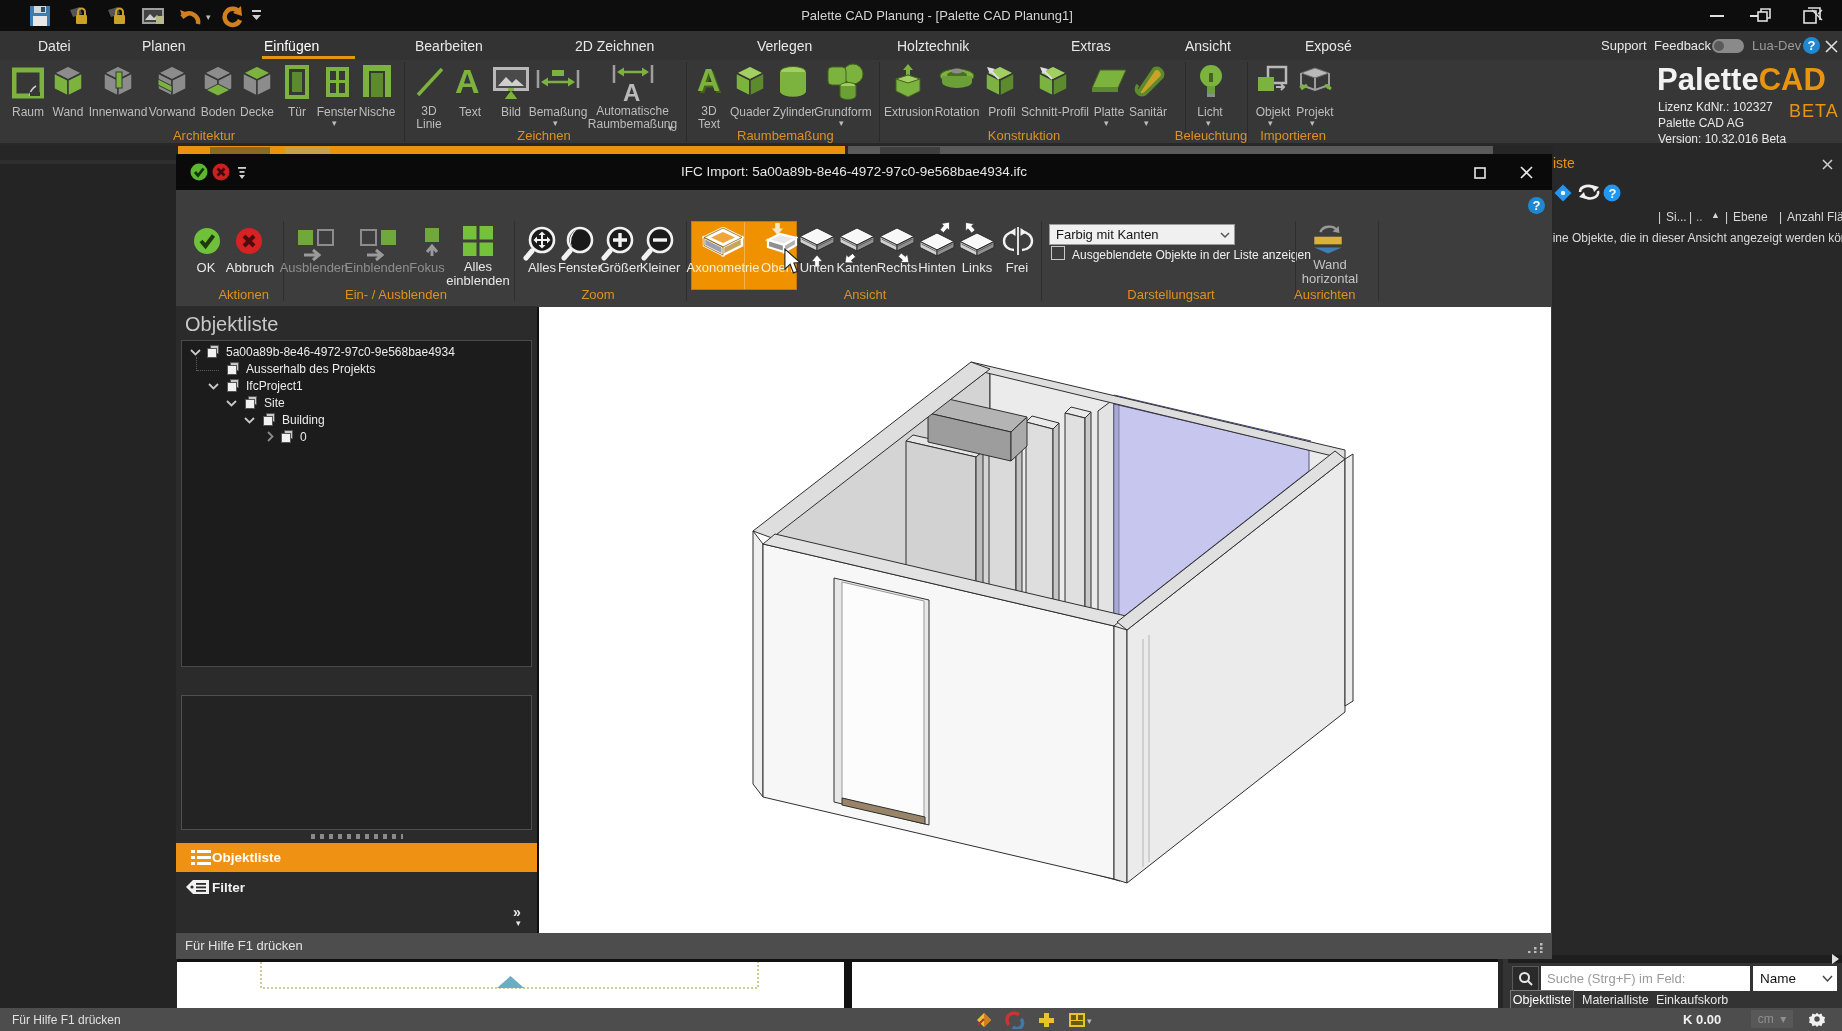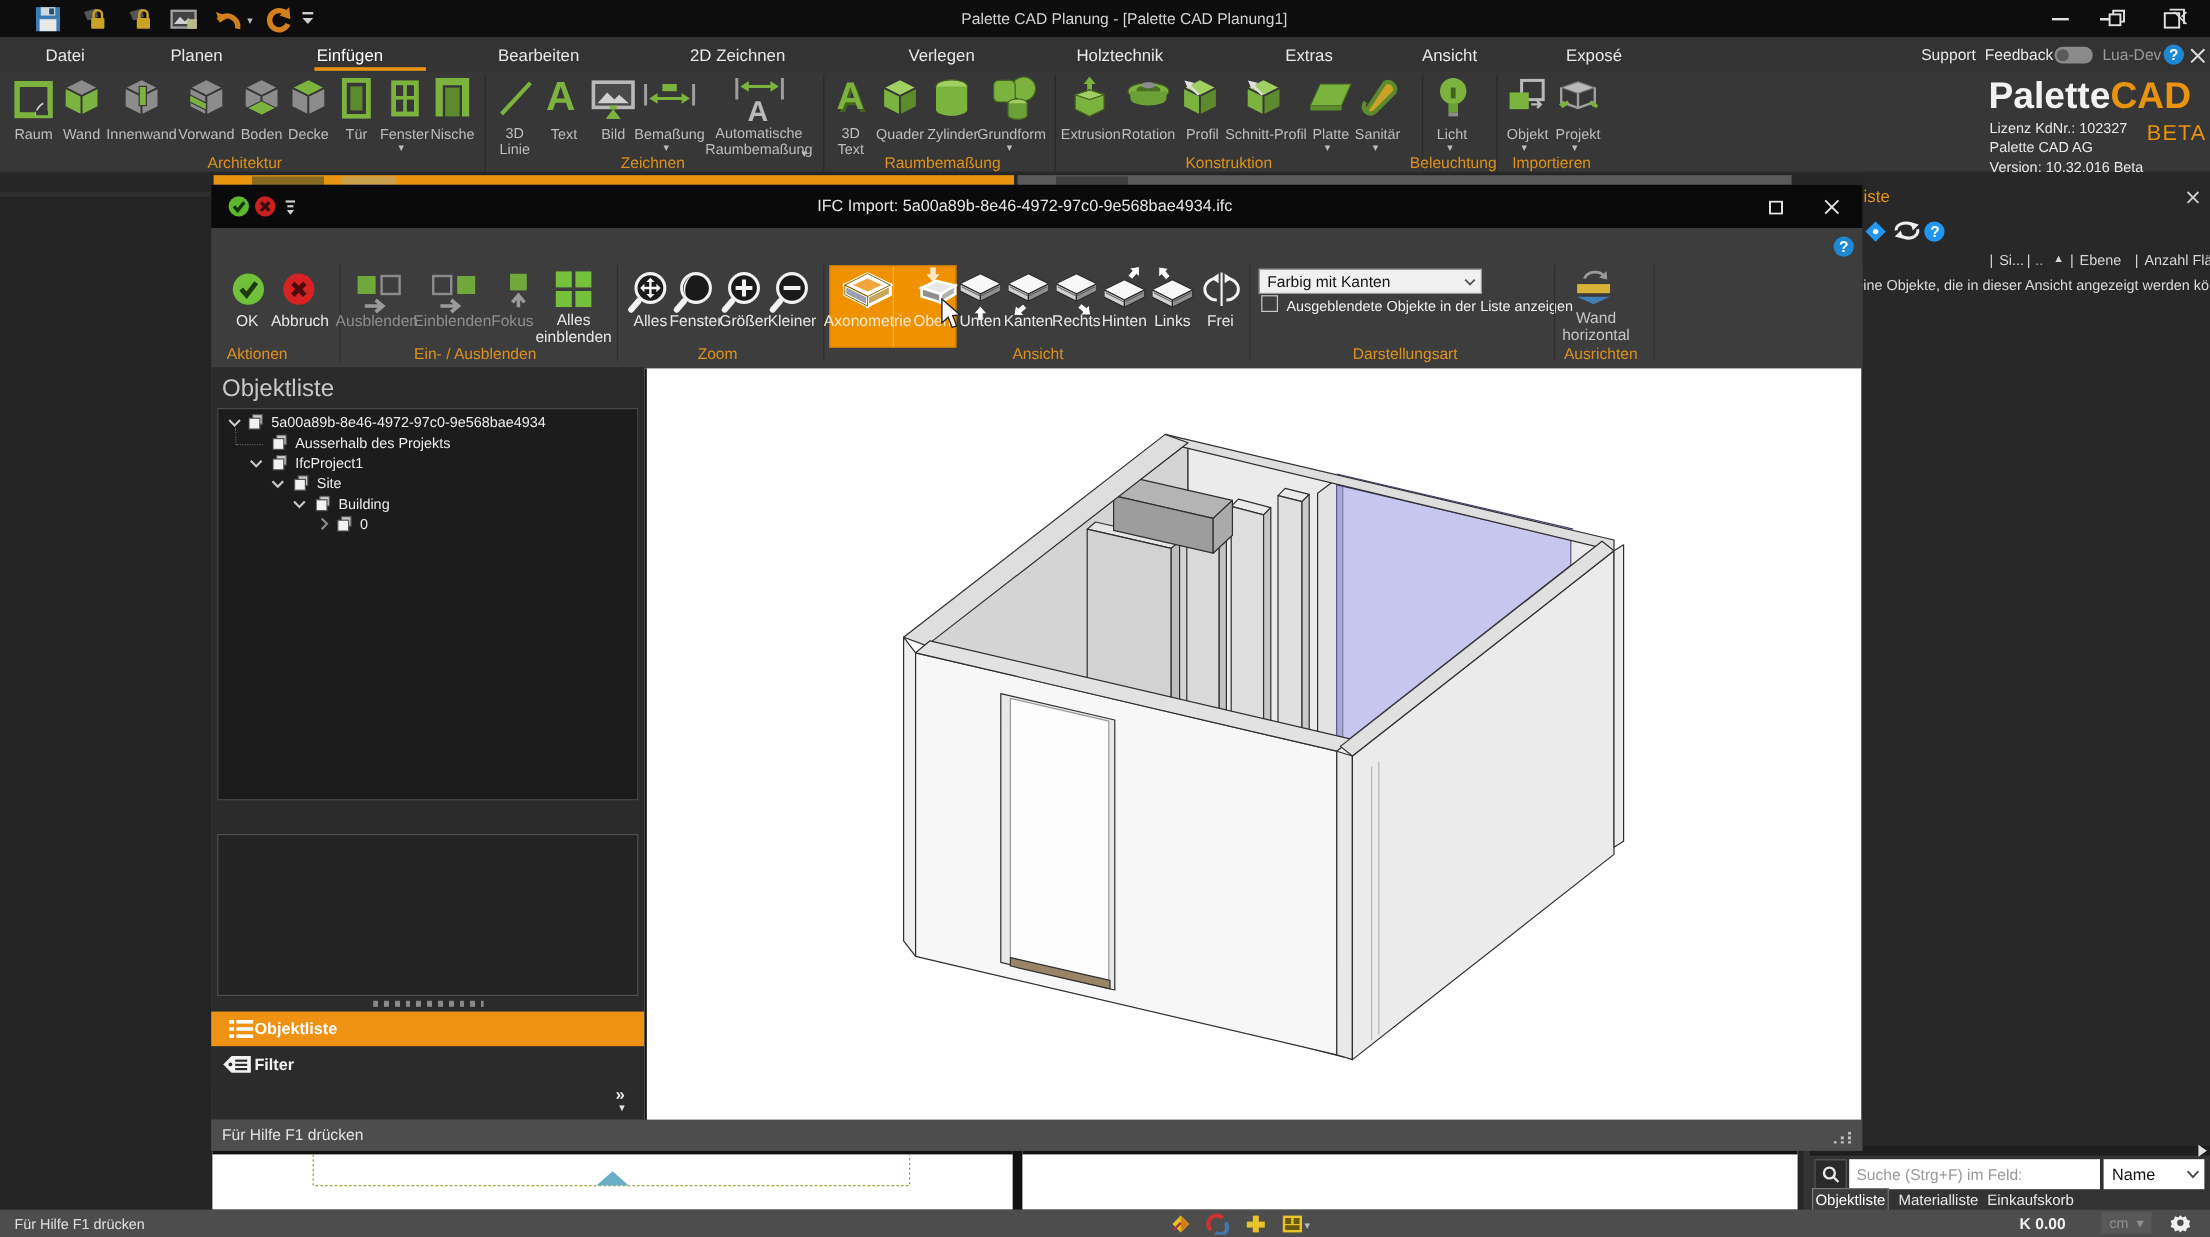--- a/index.html
+++ b/index.html
@@ -441,21 +441,21 @@
       <svg class="abs" style="left:17px;top:8px" width="28" height="28">
           <circle cx="14" cy="14" r="13" fill="#6fc13a"></circle>
           <path d="M8 14 l4.5 5 L20.5 8.5" fill="none" stroke="#1e3a0c" stroke-width="4"></path>
         </svg>
       <svg class="abs" style="left:59px;top:8px" width="28" height="28">
           <circle cx="14" cy="14" r="13" fill="#d62222"></circle>
           <path d="M9 9 l10 10 M19 9 l-10 10" stroke="#4a0c0c" stroke-width="4"></path>
         </svg>
       <div class="dlab" style="left:30px">OK</div>
       <div class="dlab" style="left:74px">Abbruch</div>
-      <div class="dglab" style="left:13px;width:80px;text-align:left">Aktionen</div>
+      <div class="dglab" style="left:13px;width:80px;text-align:right">Aktionen</div>
       <div class="dsep" style="left:107px"></div>
 
       <svg class="abs" style="left:120px;top:9px" width="42" height="36" viewBox="0 0 42 36">
         <rect x="2" y="2" width="15" height="15" fill="#71a83c"></rect>
           <rect x="22" y="2" width="15" height="15" fill="none" stroke="#8c8c8c" stroke-width="2"></rect>
         <path d="M8 27 h14 m-5 -5 l6 5 -6 5" stroke="#9a9a9a" stroke-width="3" fill="none"></path>
       </svg>
       <svg class="abs" style="left:183px;top:9px" width="42" height="36" viewBox="0 0 42 36">
         <rect x="2" y="2" width="15" height="15" fill="none" stroke="#8c8c8c" stroke-width="2"></rect>
           <rect x="22" y="2" width="15" height="15" fill="#71a83c"></rect>
@@ -587,21 +587,21 @@
       <div class="dglab" style="left:940px;width:110px;text-align:center">Darstellungsart</div>
       <div class="dsep" style="left:1119px"></div>
 
       <svg class="abs" style="left:1130px;top:4px" width="44" height="32" viewBox="0 0 44 42">
         <path d="M12 12 a12 10 0 0 1 22 -2" fill="none" stroke="#9a9a9a" stroke-width="3"></path>
           <path d="M36 4 l1 9 -9 -2 z" fill="#9a9a9a"></path>
         <rect x="4" y="18" width="36" height="10" fill="#d9b23a"></rect>
         <path d="M4 32 l18 8 18 -8 z" fill="#3f7fb5"></path>
       </svg>
       <div class="dlab" style="left:1154px;top:39px;line-height:14px;color:#c4c4c4">Wand<br>horizontal</div>
-      <div class="dglab" style="left:1118px;width:80px;text-align:center">Ausrichten</div>
+      <div class="dglab" style="left:1118px;width:80px;text-align:left">Ausrichten</div>
     </div>
     <div class="abs" style="left:1352px;top:43px;width:17px;height:17px;border-radius:9px;background:#1e88d2;color:#fff;font-size:13px;font-weight:bold;text-align:center;line-height:17px">?</div>
 
     <div class="abs" id="dleft">
       <div class="abs" style="left:9px;top:7px;font-size:20px;color:#c8c8c8">Objektliste</div>
       <div class="abs" style="left:5px;top:34px;width:351px;height:327px;background:#1c1c1c;border:1px solid #4a4a4a">
         <svg width="0" height="0" style="position:absolute">
             <defs>
           <g id="tcube">
                 <rect x="3.5" y="0.5" width="8" height="8" fill="#c8c8c8" stroke="#555"></rect>

